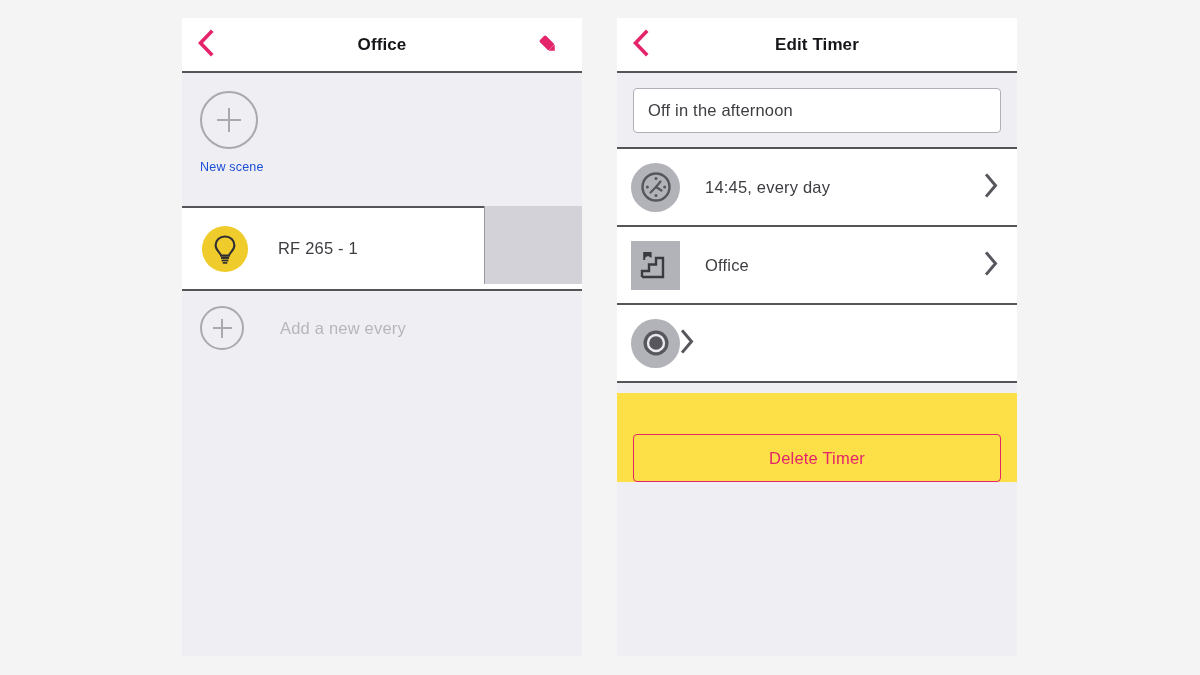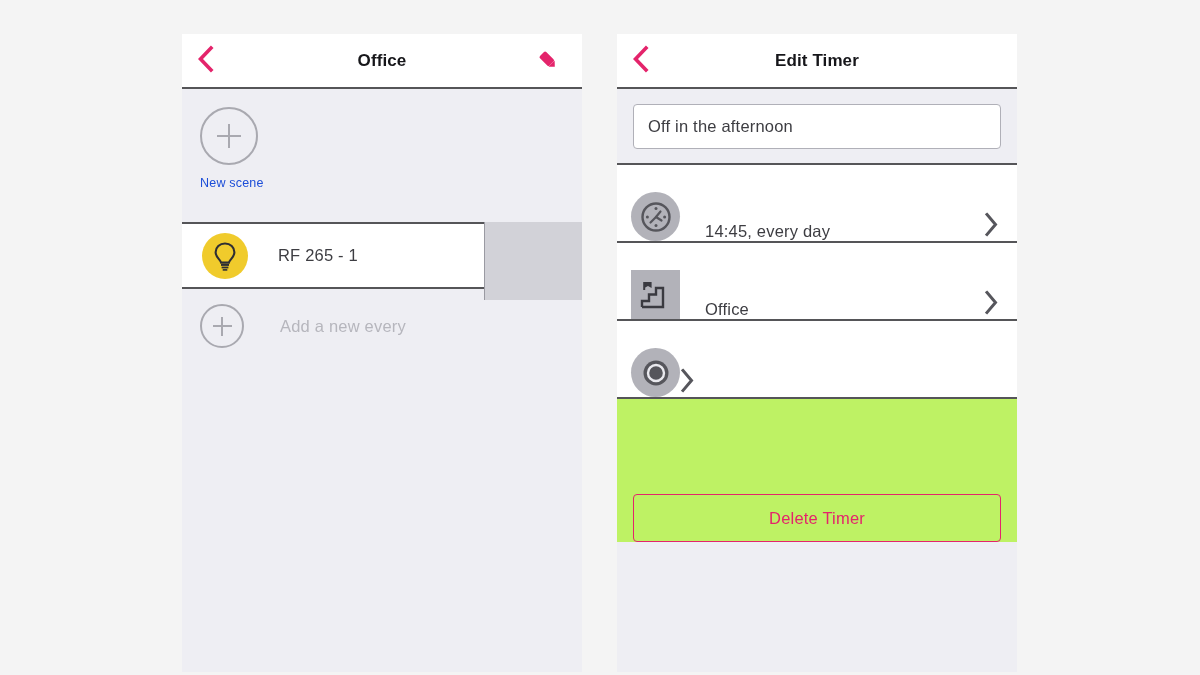--- a/index.html
+++ b/index.html
@@ -13,21 +13,21 @@
   .stage {
     position: relative;
     width: 1200px;
     height: 675px;
     background: #f4f4f4;
   }
 
   
   .panel {
     position: absolute;
-    top: 34px;
+    top: 18px;
     width: 400px;
     height: 638px;
     background: #eeeef3;
     overflow: hidden;
   }
   .panel-left  { left: 182px; }
   .panel-right { left: 617px; }
 
   
   .navbar {
@@ -98,21 +98,21 @@
   .scene-label {
     margin-top: 11px;
     font-size: 12.5px;
     color: #1d4ed8;
     letter-spacing: .2px;
   }
 
   
   .device-row {
     position: relative;
-    height: 65px;
+    height: 83px;
     background: #ffffff;
     border-bottom: 2px solid #555558;
     display: flex;
     align-items: center;
     padding-left: 20px;
     cursor: pointer;
   }
   .bulb-badge {
     width: 46px;
     height: 46px;
@@ -183,21 +183,21 @@
     letter-spacing: .2px;
     outline: none;
   }
 
   
   .setting-row {
     height: 78px;
     background: #ffffff;
     border-bottom: 2px solid #555558;
     display: flex;
-    align-items: flex-end;
+    align-items: center;
     padding: 0 18px 0 14px;
     cursor: pointer;
   }
   .row-icon {
     width: 49px;
     height: 49px;
     flex: none;
     display: flex;
     align-items: center;
     justify-content: center;
@@ -208,22 +208,23 @@
     margin-left: 25px;
     flex: 1;
     font-size: 16.5px;
     color: #3d3d42;
     letter-spacing: .2px;
   }
   .chev-right { flex: none; }
 
   
   .delete-zone {
-    background: #bef264;
-    padding-top: 95px;
+    background: #fde047;
+    padding-top: 41px;
+    margin-top: 10px;
   }
   .delete-btn {
     margin: 0 16px;
     height: 48px;
     border: 1.6px solid #e4246b;
     border-radius: 4px;
     background: transparent;
     color: #e4246b;
     font-family: "Liberation Sans", sans-serif;
     font-size: 16.5px;

